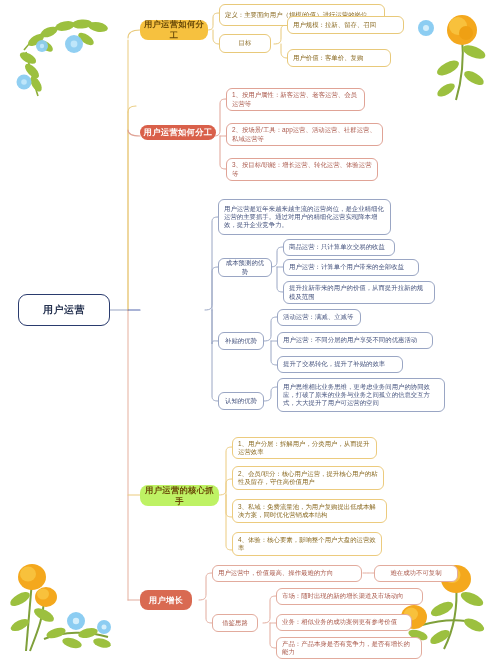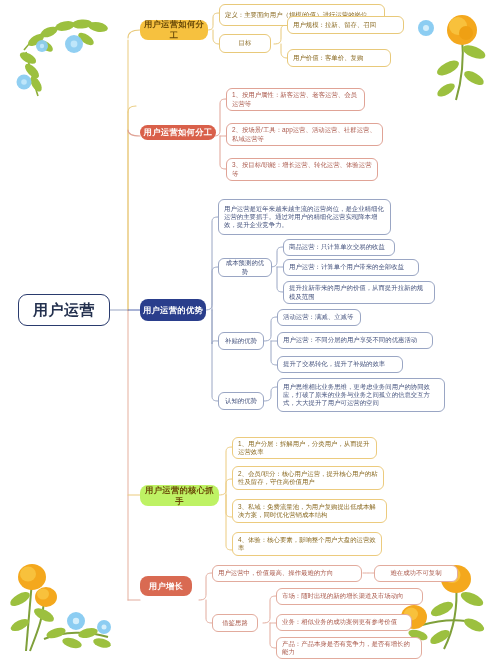--- a/index.html
+++ b/index.html
@@ -33,21 +33,21 @@
     line-height:1.28;
     white-space:normal;
   }
   .node span { display:block; width:100%; }
 
   
   .root {
     border:1.6px solid #2a3b6e;
     background:#ffffff;
     color:#24314f;
-    font-size:15px;
+    font-size:10px;
     font-weight:600;
     letter-spacing:.5px;
     justify-content:center;
     text-align:center;
     border-radius:9px;
   }
 
   
   .l1 {
     color:#ffffff;
@@ -277,23 +277,20 @@
   <div class="node box red" style="left:226px; top:88px; width:139px; height:23px;">
     <span>1、按用户属性：新客运营、老客运营、会员运营等</span>
   </div>
   <div class="node box red" style="left:226px; top:123px; width:157px; height:23px;">
     <span>2、按场景/工具：app运营、活动运营、社群运营、私域运营等</span>
   </div>
   <div class="node box red" style="left:226px; top:158px; width:152px; height:23px;">
     <span>3、按目标/职能：增长运营、转化运营、体验运营等</span>
   </div>
 
-  <div class="node l1 navy" style="left:140px; top:299px; width:66px; height:22px;">
-    <span>用户运营的优势</span>
-  </div>
   <div class="node box blue" style="left:218px; top:199px; width:173px; height:36px;">
     <span>用户运营是近年来越来越主流的运营岗位，是企业精细化运营的主要抓手。通过对用户的精细化运营实现降本增效，提升企业竞争力。</span>
   </div>
 
   <div class="node box blue center" style="left:218px; top:258px; width:54px; height:19px;">
     <span>成本预测的优势</span>
   </div>
   <div class="node box blue" style="left:283px; top:239px; width:112px; height:17px;">
     <span>商品运营：只计算单次交易的收益</span>
   </div>
@@ -333,21 +330,21 @@
   <div class="node box gold" style="left:232px; top:466px; width:152px; height:24px;">
     <span>2、会员/积分：核心用户运营，提升核心用户的粘性及留存，守住高价值用户</span>
   </div>
   <div class="node box gold" style="left:232px; top:499px; width:155px; height:24px;">
     <span>3、私域：免费流量池，为用户复购提出低成本解决方案，同时优化营销成本结构</span>
   </div>
   <div class="node box gold" style="left:232px; top:532px; width:150px; height:24px;">
     <span>4、体验：核心要素，影响整个用户大盘的运营效率</span>
   </div>
 
-  <div class="node l1 salmon" style="left:140px; top:576px; width:52px; height:20px;">
+  <div class="node l1 salmon" style="left:140px; top:590px; width:52px; height:20px;">
     <span>用户增长</span>
   </div>
   <div class="node box salmon" style="left:212px; top:565px; width:150px; height:17px;">
     <span>用户运营中，价值最高、操作最难的方向</span>
   </div>
   <div class="node box salmon center" style="left:374px; top:565px; width:84px; height:17px;">
     <span>难在成功不可复制</span>
   </div>
   <div class="node box salmon center" style="left:212px; top:614px; width:46px; height:18px;">
     <span>借鉴思路</span>

